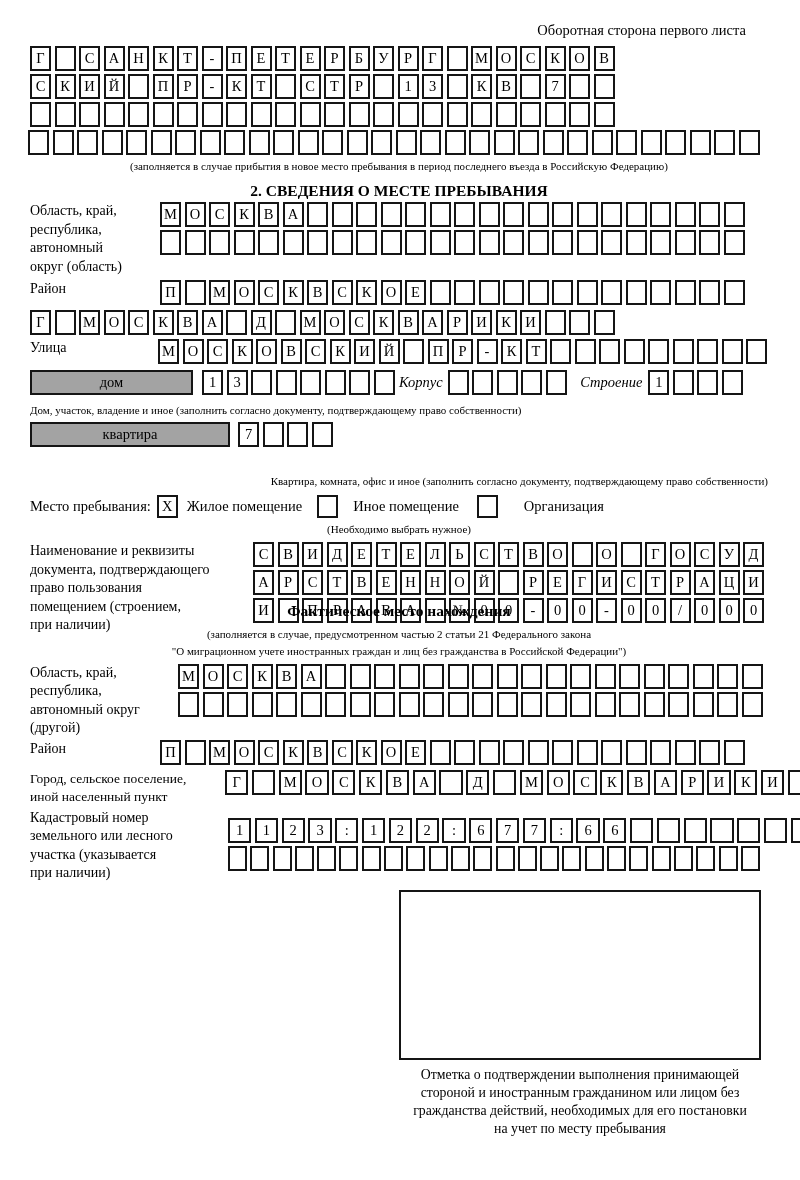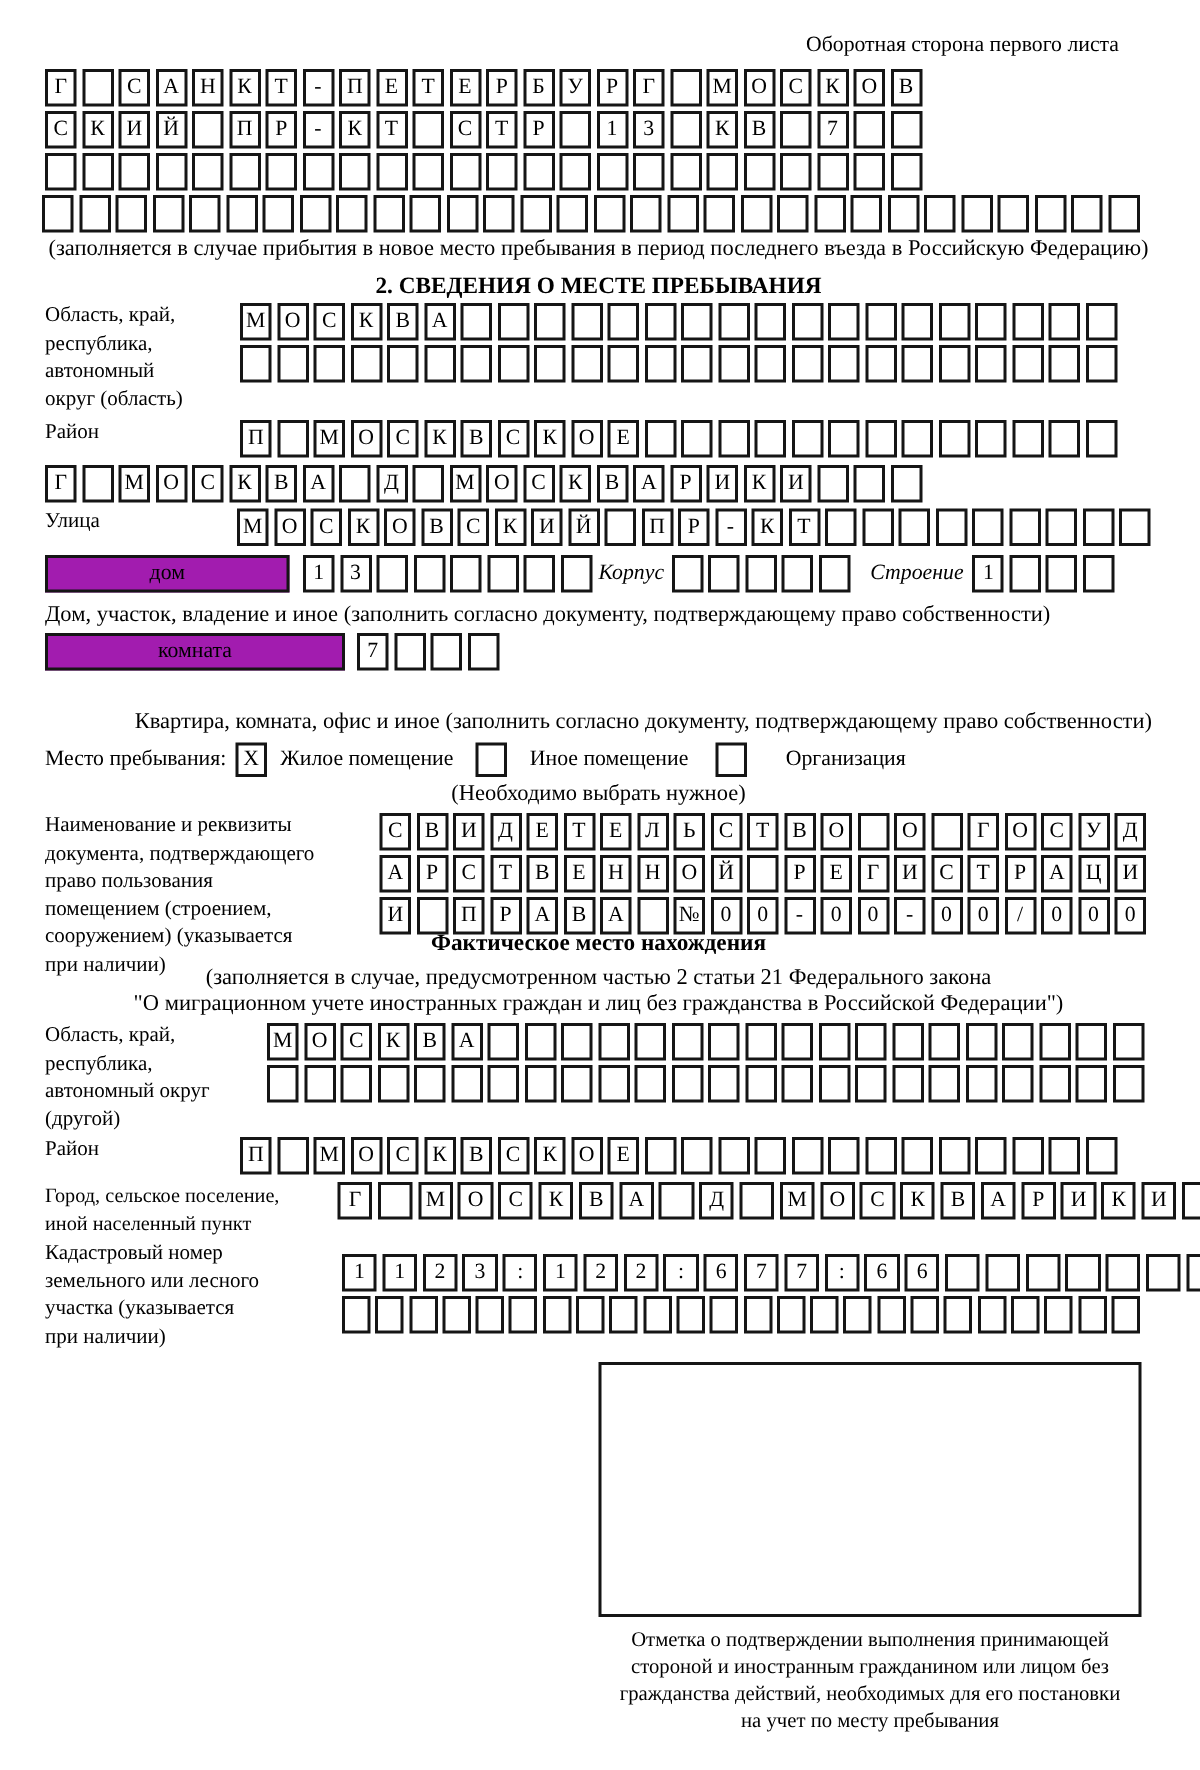--- a/index.html
+++ b/index.html
@@ -24,27 +24,27 @@
   .wide .cell{width:23.3px;}
   .narrow .cell{width:19px;margin-right:3.3px;}
 
   .block{display:flex;align-items:flex-start;}
   .lbl{font-size:14px;line-height:18.5px;flex:none;}
   .lbl div{white-space:nowrap;}
   .w148{width:148px;} .w130{width:130px;} .w155{width:155px;}
   .w128{width:128px;} .w223{width:223px;} .w195{width:195px;} .w198{width:198px;}
   .lbl-sm{font-size:13.5px;}
 
-  .note{font-size:15px;line-height:17px;}
+  .note{font-size:11px;line-height:17px;}
   .sect-title{font-size:15.5px;line-height:19px;}
 
   .frow{display:flex;align-items:flex-start;font-size:14.5px;}
   .field-box{
     box-sizing:border-box;border:2px solid #151515;height:25px;
-    text-align:center;line-height:21px;font-size:14.5px;flex:none;background:#a21caf;
+    text-align:center;line-height:21px;font-size:14.5px;flex:none;background:#a3a3a3;
   }
   .box-dom{width:163px;margin-right:9px;}
   .box-kv{width:200px;margin-right:8px;}
   .inline-lbl{line-height:25px;flex:none;font-style:italic;}
 
   .cb{
     display:inline-block;box-sizing:border-box;width:21px;height:23px;
     border:2px solid #151515;text-align:center;line-height:19px;font-size:14.5px;
     vertical-align:middle;flex:none;background:#fff;
   }
@@ -115,21 +115,21 @@
     <div class="field-box box-dom">дом</div>
     <div class="cells"><span class="cell">1</span><span class="cell">3</span><span class="cell"></span><span class="cell"></span><span class="cell"></span><span class="cell"></span><span class="cell"></span><span class="cell"></span></div>
     <div class="inline-lbl" style="margin:0 5px 0 1px;">Корпус</div>
     <div class="cells"><span class="cell"></span><span class="cell"></span><span class="cell"></span><span class="cell"></span><span class="cell"></span></div>
     <div class="inline-lbl" style="margin:0 6px 0 10px;">Строение</div>
     <div class="cells"><span class="cell">1</span><span class="cell"></span><span class="cell"></span><span class="cell"></span></div>
   </div>
   <div class="note mt4" style="text-align:left;">Дом, участок, владение и иное (заполнить согласно документу, подтверждающему право собственности)</div>
 
   <div class="frow mt3">
-    <div class="field-box box-kv">комната</div>
+    <div class="field-box box-kv">квартира</div>
     <div class="cells"><span class="cell">7</span><span class="cell"></span><span class="cell"></span><span class="cell"></span></div>
   </div>
   <div class="note mt4" style="text-align:right;margin-top:23px;">Квартира, комната, офис и иное (заполнить согласно документу, подтверждающему право собственности)</div>
 
   <div class="frow stay mt5">
     <span>Место пребывания:</span>
     <span class="gap6"></span>
     <span class="cb">X</span>
     <span class="gap9"></span>
     <span>Жилое помещение</span>
@@ -143,21 +143,20 @@
     <span>Организация</span>
   </div>
   <div class="note center mt3">(Необходимо выбрать нужное)</div>
 
   <div class="block mt4">
     <div class="lbl w223">
       <div>Наименование и реквизиты</div>
       <div>документа, подтверждающего</div>
       <div>право пользования</div>
       <div>помещением (строением,</div>
-      <div>сооружением) (указывается</div>
       <div>при наличии)</div>
     </div>
     <div class="cellcol">
       <div class="cells"><span class="cell">С</span><span class="cell">В</span><span class="cell">И</span><span class="cell">Д</span><span class="cell">Е</span><span class="cell">Т</span><span class="cell">Е</span><span class="cell">Л</span><span class="cell">Ь</span><span class="cell">С</span><span class="cell">Т</span><span class="cell">В</span><span class="cell">О</span><span class="cell"></span><span class="cell">О</span><span class="cell"></span><span class="cell">Г</span><span class="cell">О</span><span class="cell">С</span><span class="cell">У</span><span class="cell">Д</span></div>
       <div class="cells"><span class="cell">А</span><span class="cell">Р</span><span class="cell">С</span><span class="cell">Т</span><span class="cell">В</span><span class="cell">Е</span><span class="cell">Н</span><span class="cell">Н</span><span class="cell">О</span><span class="cell">Й</span><span class="cell"></span><span class="cell">Р</span><span class="cell">Е</span><span class="cell">Г</span><span class="cell">И</span><span class="cell">С</span><span class="cell">Т</span><span class="cell">Р</span><span class="cell">А</span><span class="cell">Ц</span><span class="cell">И</span></div>
       <div class="cells"><span class="cell">И</span><span class="cell"></span><span class="cell">П</span><span class="cell">Р</span><span class="cell">А</span><span class="cell">В</span><span class="cell">А</span><span class="cell"></span><span class="cell">№</span><span class="cell">0</span><span class="cell">0</span><span class="cell">-</span><span class="cell">0</span><span class="cell">0</span><span class="cell">-</span><span class="cell">0</span><span class="cell">0</span><span class="cell">/</span><span class="cell">0</span><span class="cell">0</span><span class="cell">0</span></div>
     </div>
   </div>
 
   <div class="sect-title center bold" style="margin-top:-34px;">Фактическое место нахождения</div>

